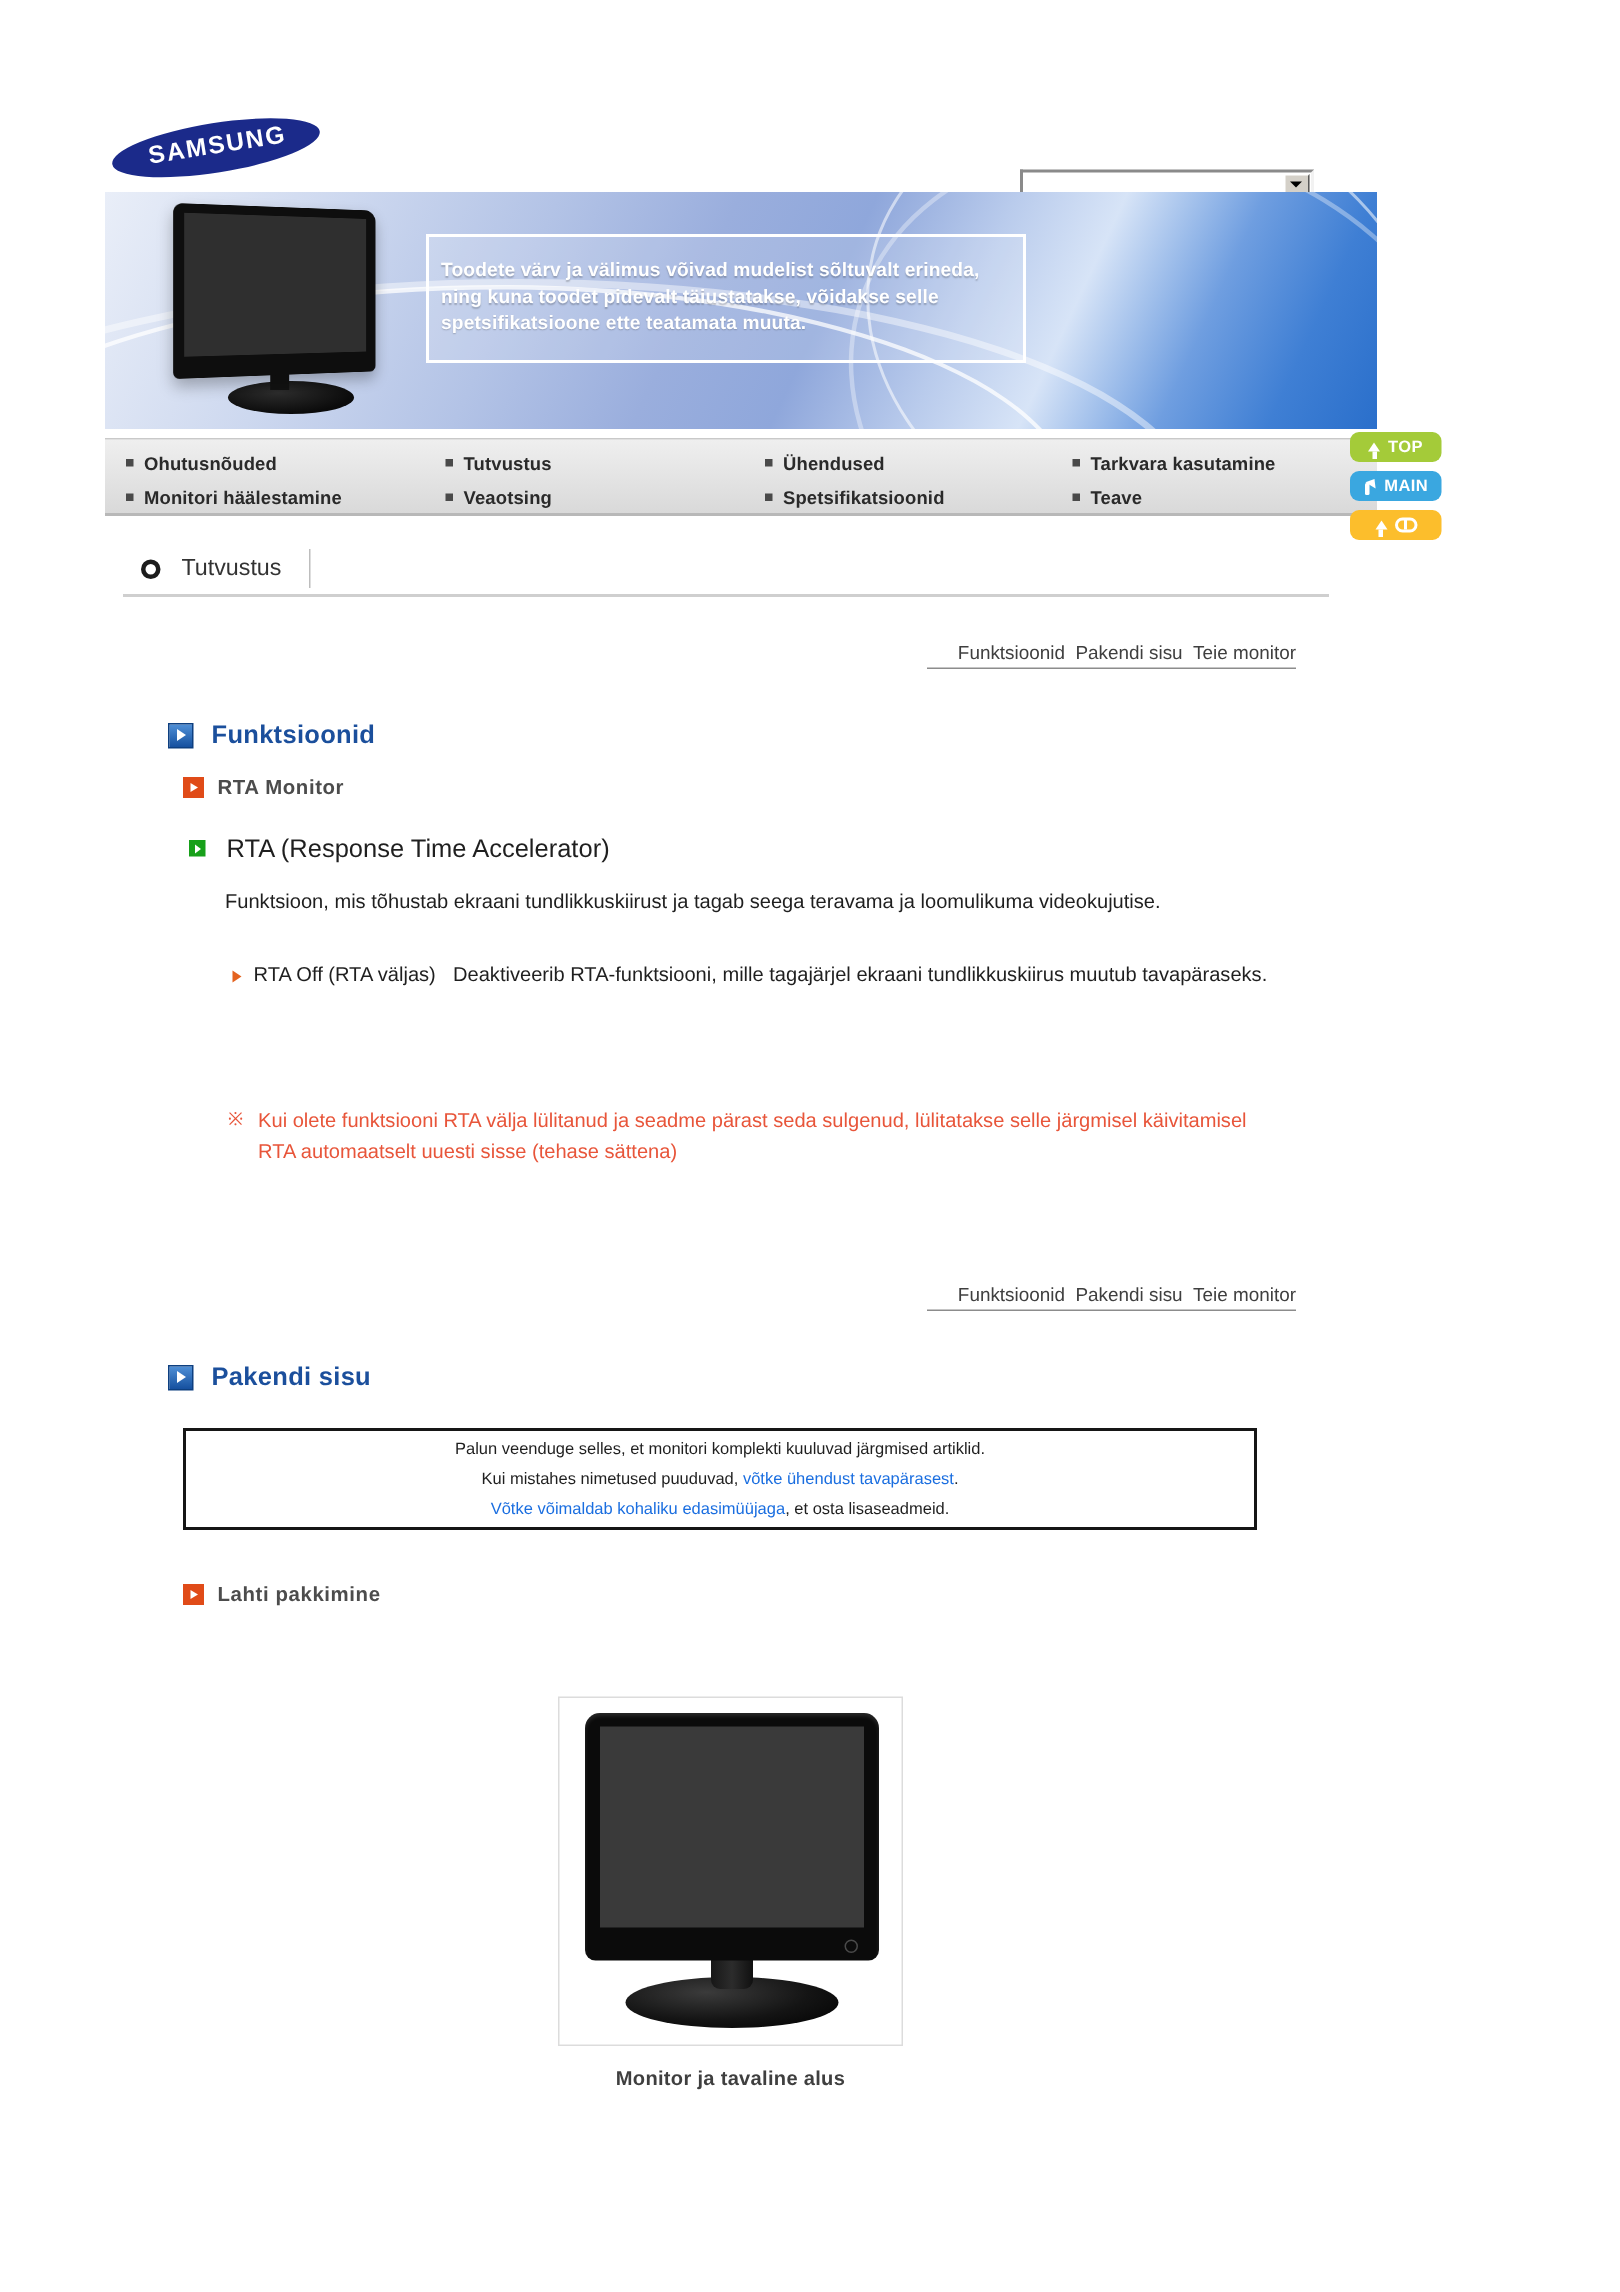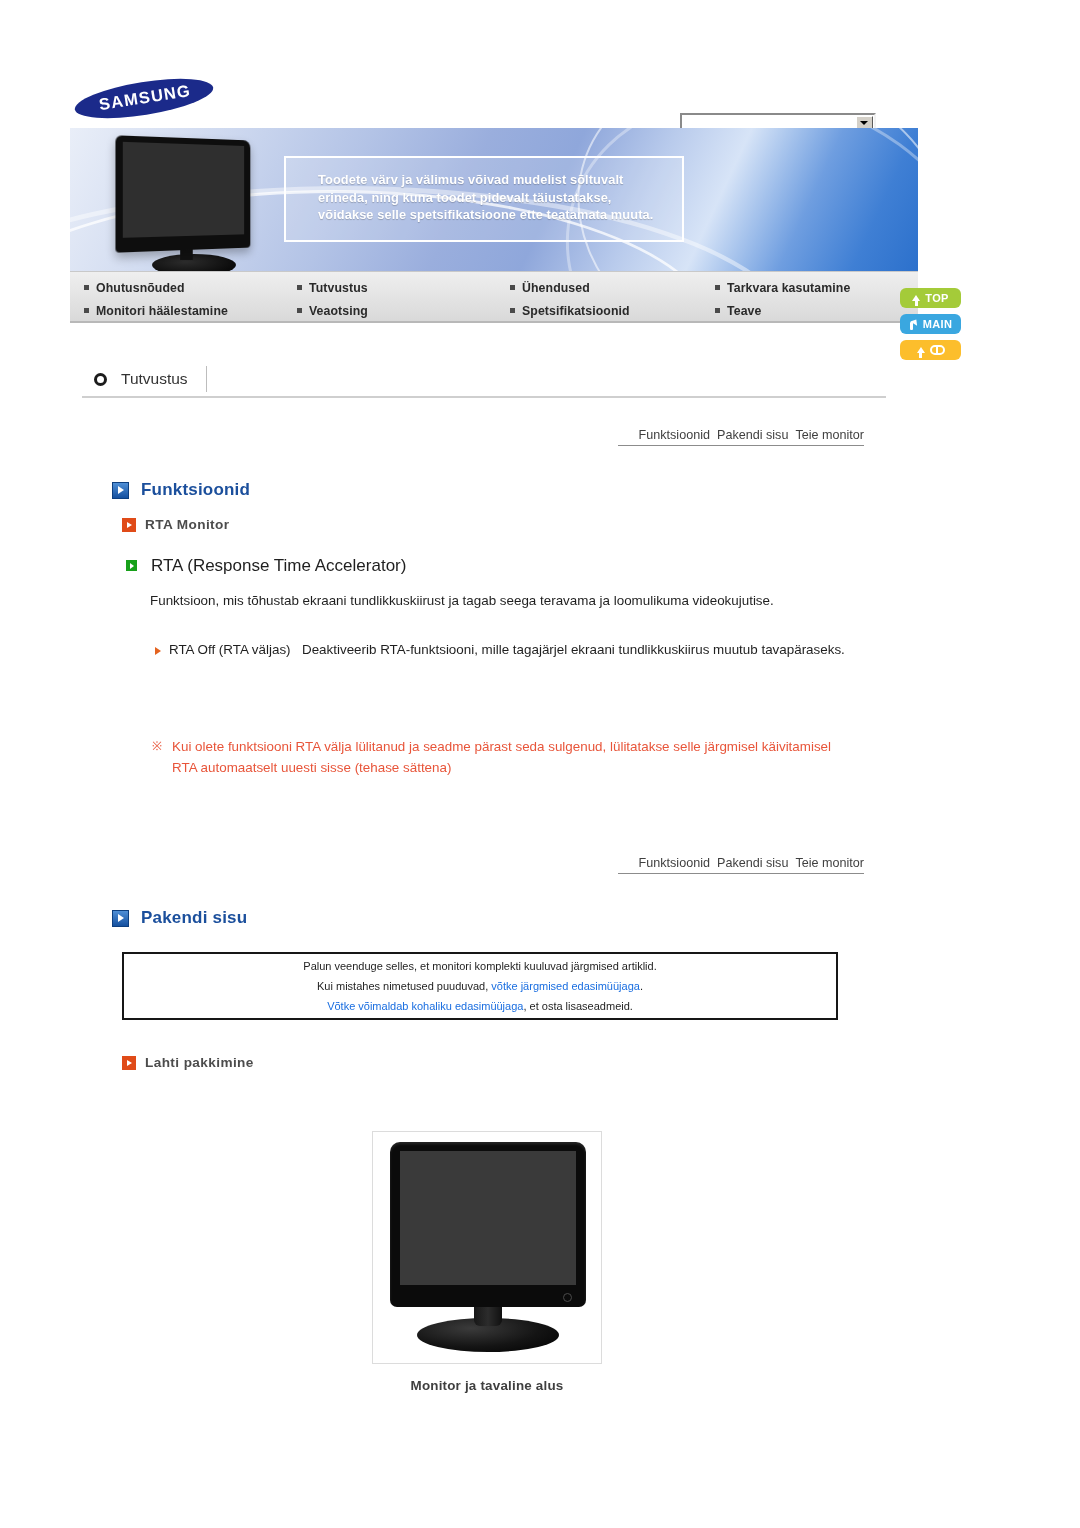--- a/index.html
+++ b/index.html
@@ -217,38 +217,38 @@
   }
 
   .banner-callout {
     position: absolute;
     left: 214px;
     top: 28px;
     width: 400px;
     min-height: 86px;
     border: 2px solid #ffffff;
     background: rgba(255,255,255,0.16);
-    padding: 13px 16px 14px 32px;
+    padding: 13px 16px 14px 8px;
     box-sizing: border-box;
   }
   .banner-callout p {
     margin: 0;
     color: #ffffff;
     font-size: 12.8px;
     line-height: 17.5px;
     font-weight: bold;
     letter-spacing: 0.1px;
     text-shadow: 0 1px 1px rgba(0,0,0,0.22);
   }
 
   
   .navbar {
     position: absolute;
     left: 70px;
-    top: 271px;
+    top: 292px;
     width: 848px;
     height: 52px;
     background: linear-gradient(#efefef, #e3e3e3 55%, #d9d9d9);
     border-top: 1px solid #c9c9c9;
     border-bottom: 2px solid #b8b8b8;
     box-sizing: border-box;
   }
   .nav-grid {
     position: absolute;
     left: 14px;
@@ -828,21 +828,21 @@
 
   <div class="h-main" id="heading-pakendi">
     <span class="icon-blue">
         <span></span>
       </span>
     <span class="h-text">Pakendi sisu</span>
   </div>
 
   <div class="pakendi-box">
     <div class="line">Palun veenduge selles, et monitori komplekti kuuluvad järgmised artiklid.</div>
-    <div class="line"><span>Kui mistahes nimetused puuduvad, </span><a>võtke järgmised edasimüüjaga</a><span>.</span></div>
+    <div class="line"><span>Kui mistahes nimetused puuduvad, </span><a>võtke ühendust tavapärasest</a><span>.</span></div>
     <div class="line"><a>Võtke võimaldab kohaliku edasimüüjaga</a><span>, et osta lisaseadmeid.</span></div>
   </div>
 
   <div class="h-sub" id="heading-lahti">
     <span class="icon-orange">
         <span></span>
       </span>
     <span class="h-text">Lahti pakkimine</span>
   </div>
 

